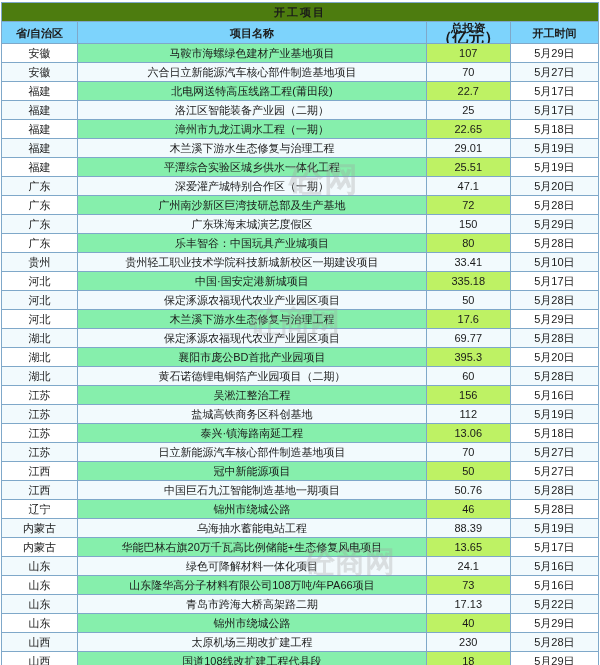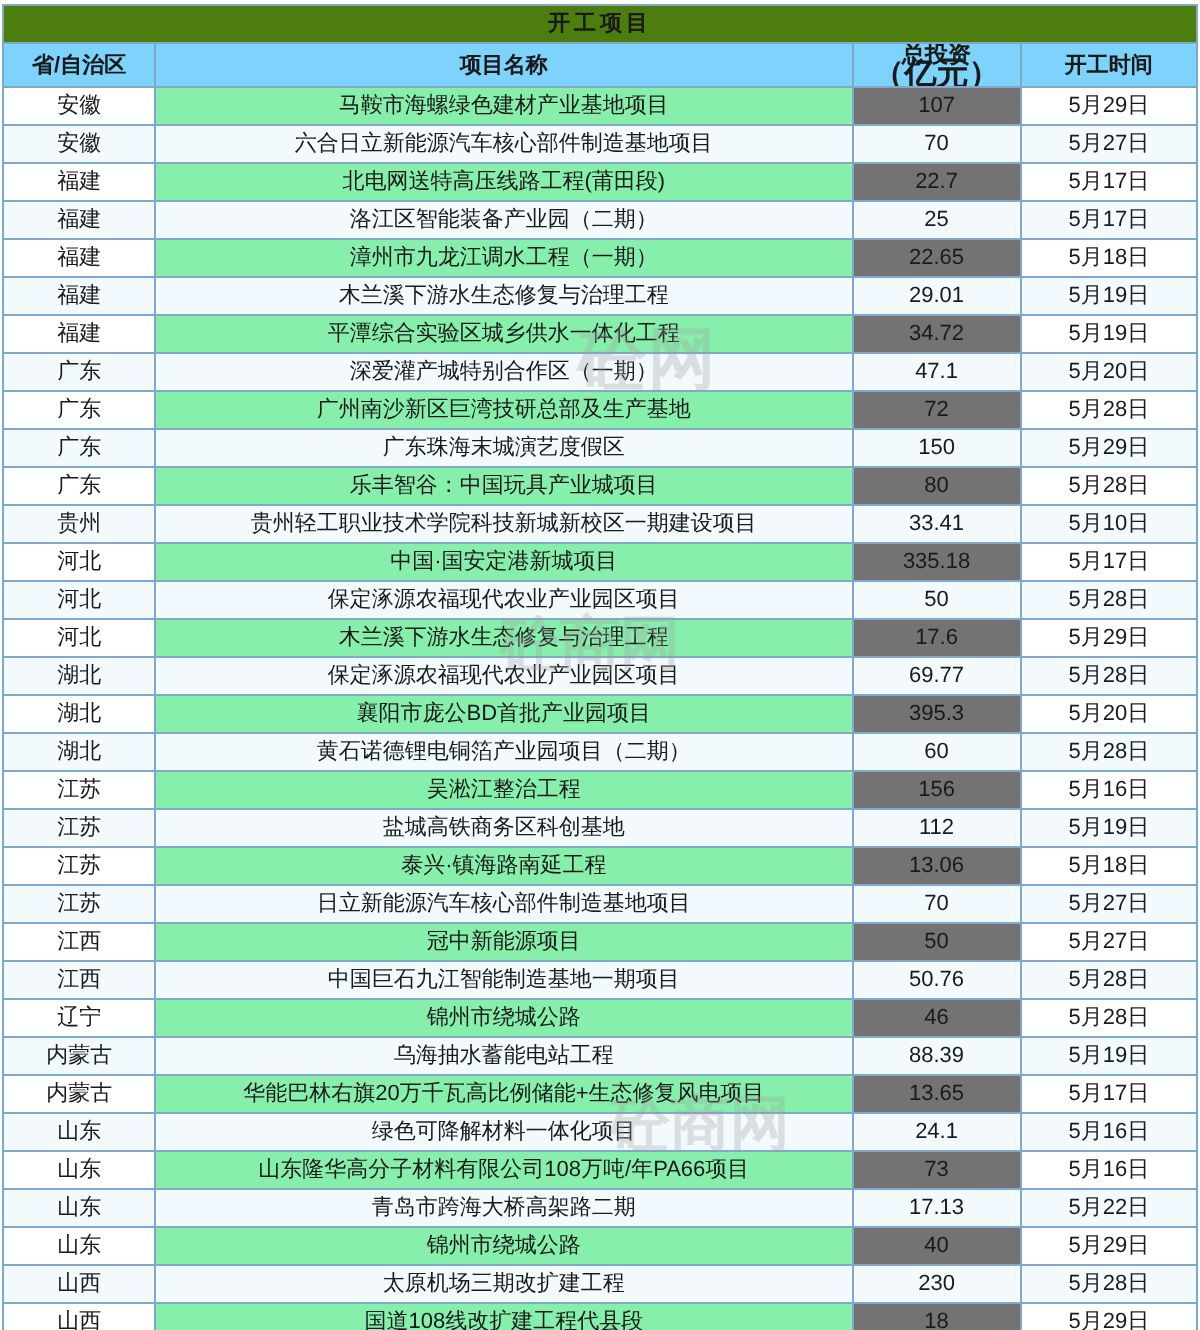--- a/index.html
+++ b/index.html
@@ -93,21 +93,21 @@
   td.prov {
     text-align: center;
     background: #ffffff;
   }
   td.name {
     text-align: center;
     background: #86efac;
   }
   td.inv {
     text-align: center;
-    background: #737373;
+    background: #bef264;
   }
   td.date {
     text-align: center;
     background: #ffffff;
   }
   tr.alt td { background: #f2fafd; }
   .inv-head-inner {
     display: block;
     line-height: 10px;
     padding-top: 1px;
@@ -181,21 +181,21 @@
         </tr>
         <tr class="alt">
           <td class="prov">福建</td>
           <td class="name">木兰溪下游水生态修复与治理工程</td>
           <td class="inv">29.01</td>
           <td class="date">5月19日</td>
         </tr>
         <tr>
           <td class="prov">福建</td>
           <td class="name">平潭综合实验区城乡供水一体化工程</td>
-          <td class="inv">34.72</td>
+          <td class="inv">25.51</td>
           <td class="date">5月19日</td>
         </tr>
         <tr class="alt">
           <td class="prov">广东</td>
           <td class="name">深爱灌产城特别合作区（一期）</td>
           <td class="inv">47.1</td>
           <td class="date">5月20日</td>
         </tr>
         <tr>
           <td class="prov">广东</td>

